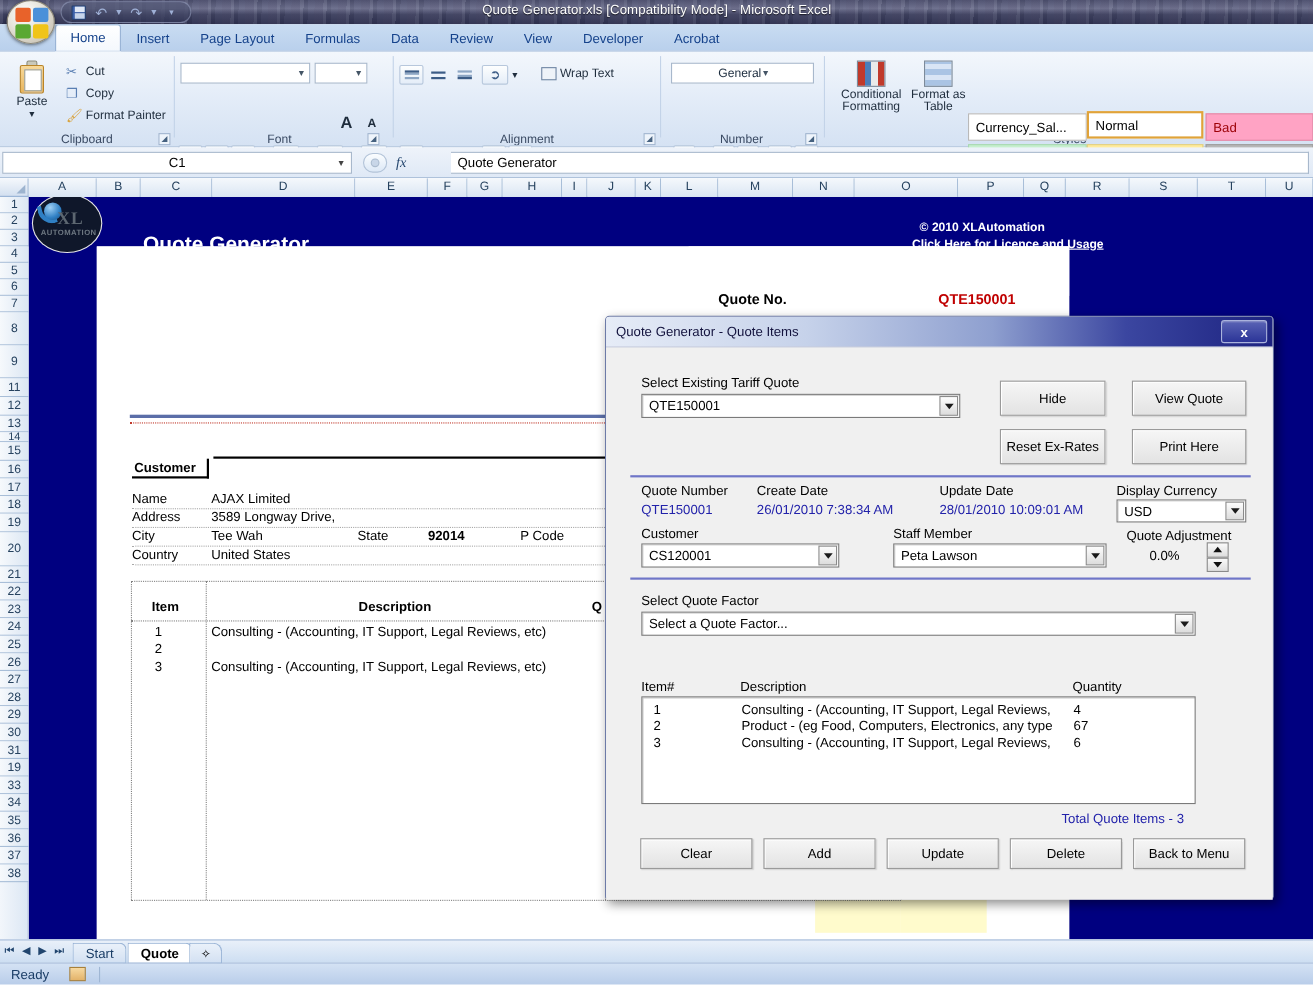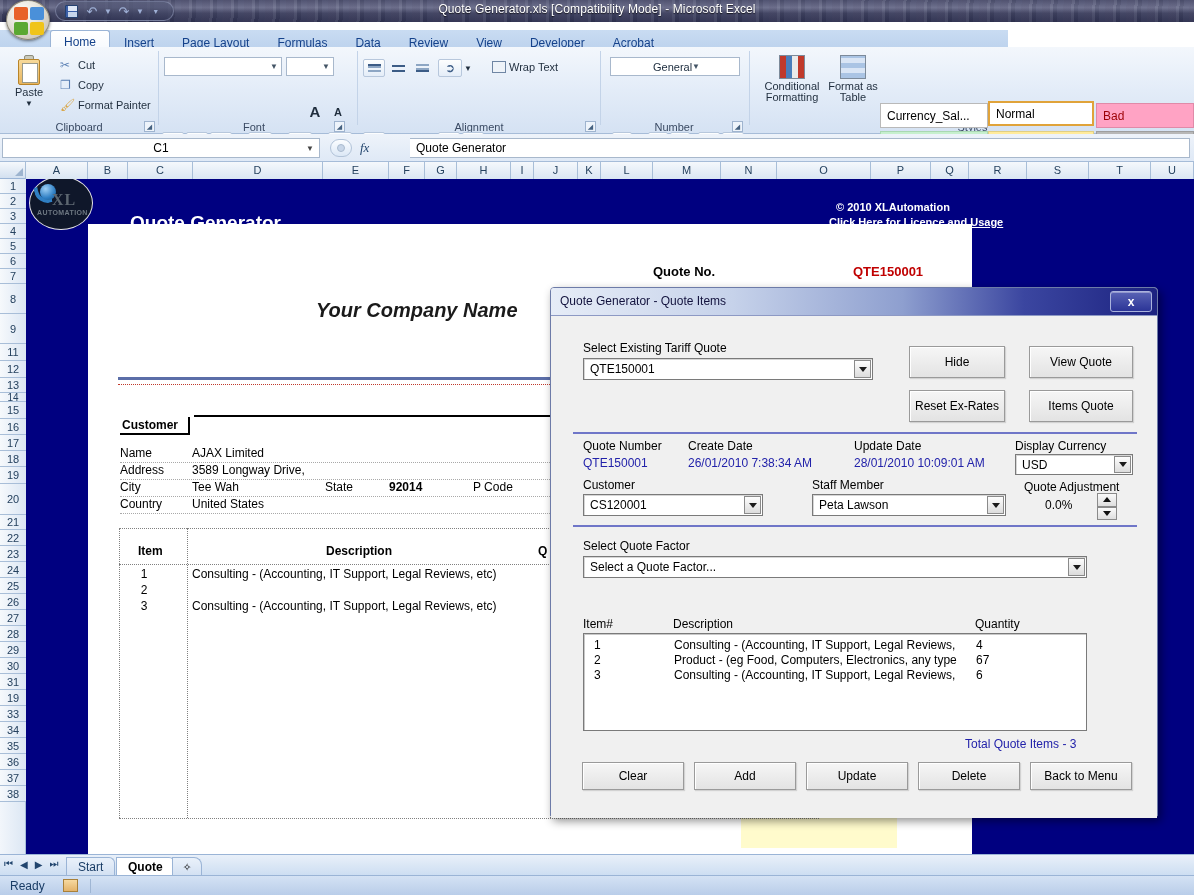--- a/index.html
+++ b/index.html
@@ -66,24 +66,23 @@
     width: 13px; height: 13px; background: #3b5fa8; border: 1px solid #24406f;
     position: relative; border-radius: 1px;
   }
   .save-ico:before { content:""; position:absolute; left:2px; top:0; width:9px; height:5px; background:#dfe7f5; }
   .save-ico:after { content:""; position:absolute; left:2px; bottom:0; width:9px; height:5px; background:#c6d4ea; }
   .arrow-ico { color:#9fb0d6; font-size: 13px; line-height: 13px; }
   .tiny-caret { color:#9fb0d6; font-size: 8px; }
 
   
   .ribbon-tabs {
-    position: absolute; left: 0; top: 22px; width: 1008px; height: 25px;
+    position: absolute; left: 0; top: 22px; width: 1194px; height: 25px;
     background: linear-gradient(180deg,#c9dcf2 0%,#b9d0ec 100%);
     border-bottom: 1px solid #9ab4d6;
-    margin-top: 8px;
   }
   .tabs-row { position:absolute; left: 50px; top: 0; display:flex; height:25px; align-items:flex-end; }
   .tab {
     padding: 4px 13px 5px 13px; font-size: 12px; color: #15428b; cursor: default;
     border: 1px solid transparent; border-bottom: none; white-space: nowrap;
   }
   .tab.active {
     background: linear-gradient(180deg,#ffffff 0%,#f4f8fd 100%);
     border: 1px solid #9ab4d6; border-bottom: 1px solid #fbfdff;
     border-radius: 3px 3px 0 0; color: #15428b; font-weight: normal;
@@ -687,21 +686,20 @@
       <span class="logo-sub">AUTOMATION</span>
     </div>
 
     <div class="hdr-title" style="left:104px; top:33px;">Quote Generator</div>
     <div class="hdr-copy" style="left:810px; top:22px;">© 2010 XLAutomation</div>
     <div class="hdr-link" style="left:757px; top:37px;">Click Here for Licence and Usage</div>
 
     <div class="qno-lbl" style="left:627px; top:85px;">Quote No.</div>
     <div class="qno-val" style="left:827px; top:85px;">QTE150001</div>
 
-    <div class="company" style="left:290px; top:120px;">Your Company Name</div>
 
     <div class="rule-thick" style="left:92px; top:198px; width:740px;"></div>
     <div class="rule-dots" style="left:92px; top:205px; width:740px;"></div>
 
     <div class="cust-tab" style="left:94px; top:238px;">Customer</div>
     <div class="cust-box" style="left:168px; top:236px; width:620px; height:22px;"></div>
 
     <div class="lbl" style="left:94px; top:267px;">Name</div>
     <div class="val" style="left:166px; top:267px;">AJAX Limited</div>
     <div class="dotline" style="left:94px; top:283px; width:700px;"></div>
@@ -763,21 +761,21 @@
     <div class="btn" style="left:358px; top:30px; width:96px; height:32px;">
       <span>Hide</span>
       </div>
     <div class="btn" style="left:478px; top:30px; width:104px; height:32px;">
       <span>View Quote</span>
       </div>
     <div class="btn" style="left:358px; top:74px; width:96px; height:32px;">
       <span>Reset Ex-Rates</span>
       </div>
     <div class="btn" style="left:478px; top:74px; width:104px; height:32px;">
-      <span>Items Quote</span>
+      <span>Print Here</span>
       </div>
 
     <div class="hline" style="left:22px; top:116px; width:564px;"></div>
 
     <div class="d-lbl" style="left:32px; top:123px;">Quote Number</div>
     <div class="d-val" style="left:32px; top:140px;">QTE150001</div>
 
     <div class="d-lbl" style="left:137px; top:123px;">Create Date</div>
     <div class="d-val" style="left:137px; top:140px;">26/01/2010 7:38:34 AM</div>
 

